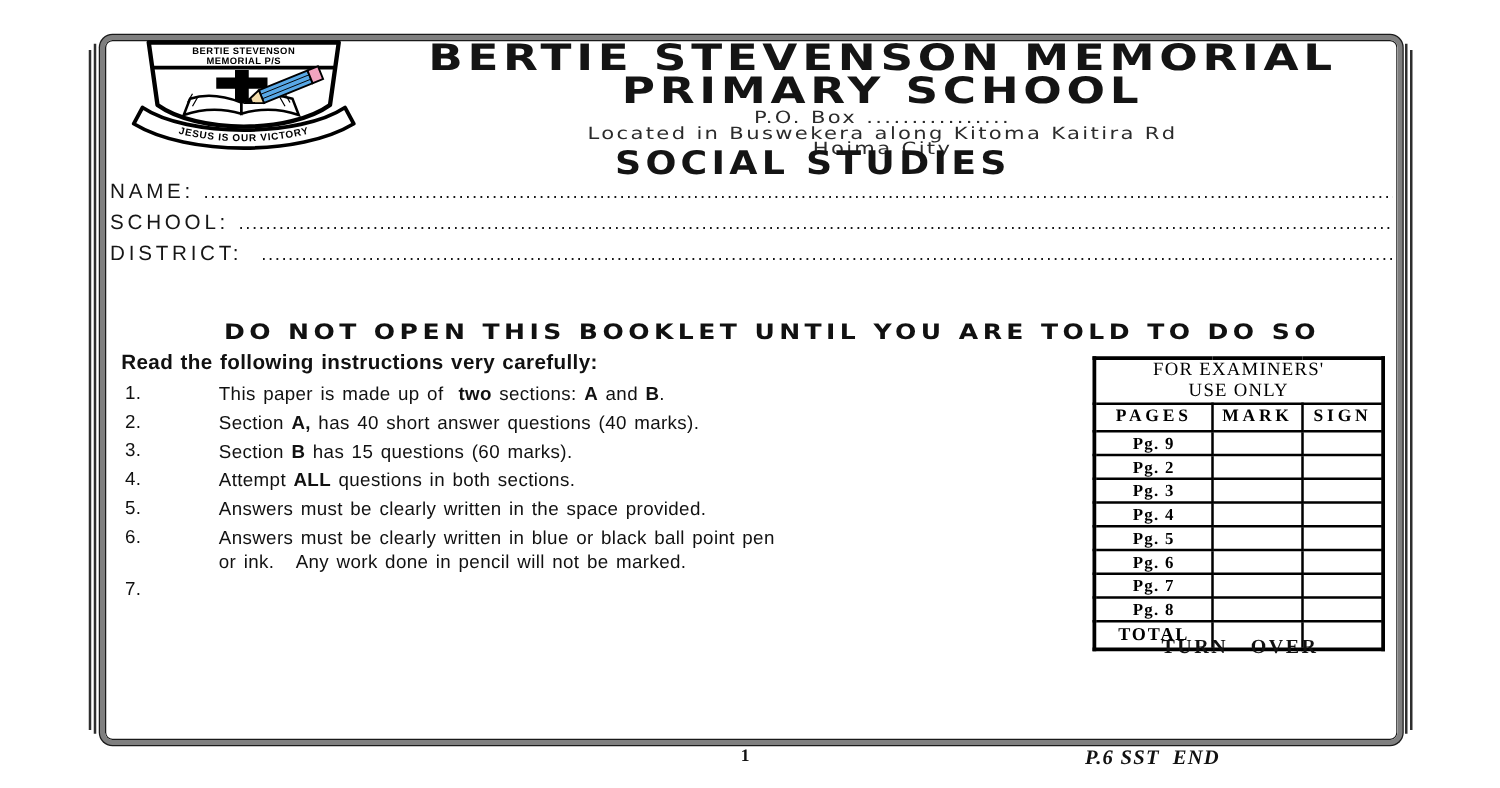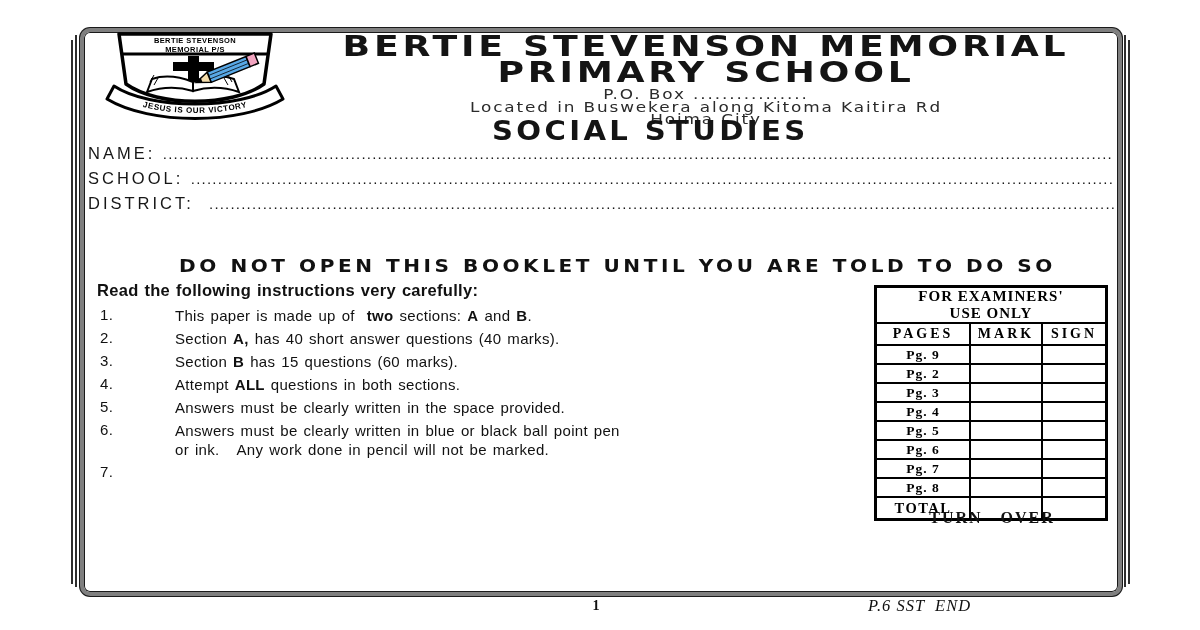--- a/index.html
+++ b/index.html
@@ -65,42 +65,42 @@
 
   
   .extable{
     position:absolute;left:874px;top:285px;
     border-collapse:collapse;font-family:"Liberation Serif",serif;color:#000;
     background:#fff;
   }
   .extable th,.extable td{border:2px solid #000;padding:0;}
   .extable{border:3px solid #000;}
   .tbl-title div{
-    font-weight:700;font-size:15px;line-height:15px;letter-spacing:1px;text-align:center;padding:1px 2px;
+    font-weight:400;font-size:15px;line-height:15px;letter-spacing:1px;text-align:center;padding:1px 2px;
   }
   .col-head th{font-weight:700;font-size:14px;letter-spacing:3px;text-align:center;height:20px;}
   .col-head th:nth-child(1){width:92px;}
   .col-head th:nth-child(2){width:70px;border-radius:11px;}
   .col-head th:nth-child(3){width:62px;}
   .pg-cell{font-weight:700;font-size:13.5px;letter-spacing:1px;text-align:center;height:17px;}
   .blank-cell{height:17px;}
   .extable tr:last-child .pg-cell{font-size:14.5px;letter-spacing:1.5px;height:20px;}
   .turn-over{
     position:absolute;left:874px;top:509px;width:236px;text-align:center;
     font-family:"Liberation Serif",serif;font-weight:700;font-size:16px;letter-spacing:2px;white-space:pre;color:#111;
   }
 
   
   .page-num{
     position:absolute;left:556px;top:598px;width:80px;text-align:center;
     font-family:"Liberation Serif",serif;font-weight:600;font-size:14px;color:#111;
   }
   .footer-code{
     position:absolute;left:868px;top:596px;width:200px;
-    font-family:"Liberation Serif",serif;font-weight:400;font-style:italic;font-size:16.5px;letter-spacing:1px;white-space:pre;color:#111;
+    font-family:"Liberation Serif",serif;font-weight:700;font-style:italic;font-size:16.5px;letter-spacing:1px;white-space:pre;color:#111;
   }
 </style>
 </head>
 <body>
 
 <div class="frame"></div>
 <div class="stack l1"></div>
 <div class="stack l2"></div>
 <div class="stack r1"></div>
 <div class="stack r2"></div>

